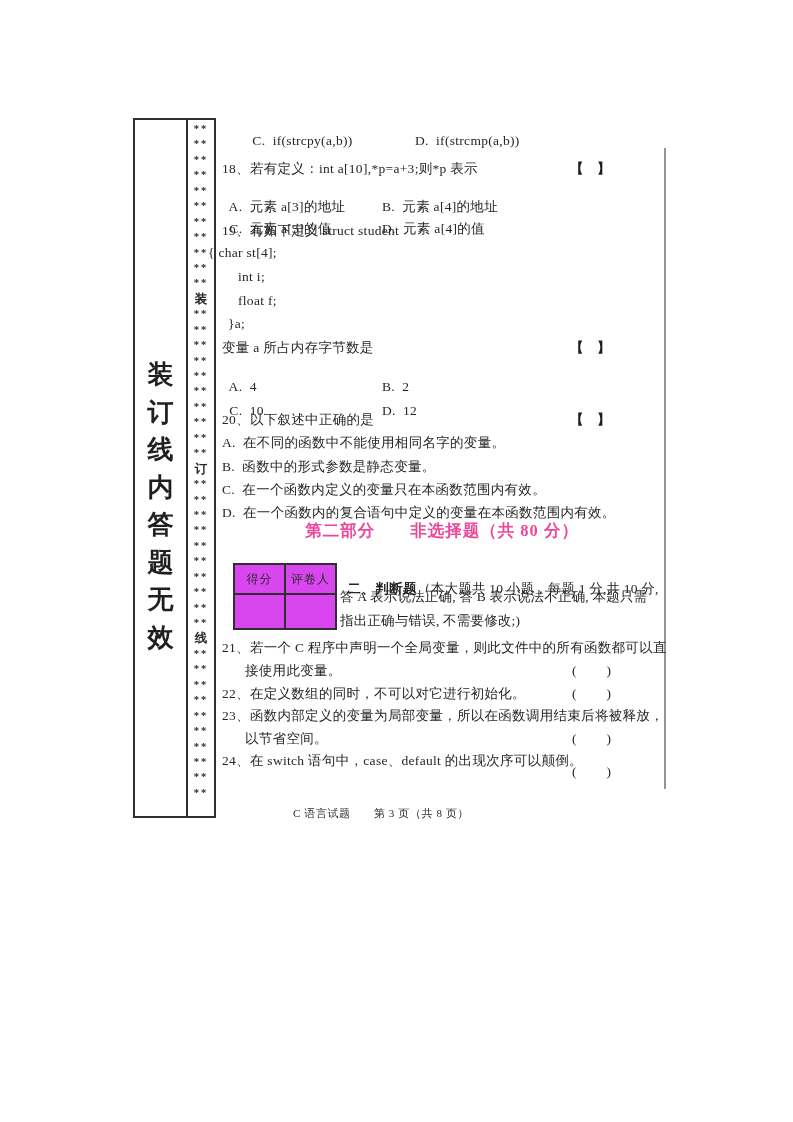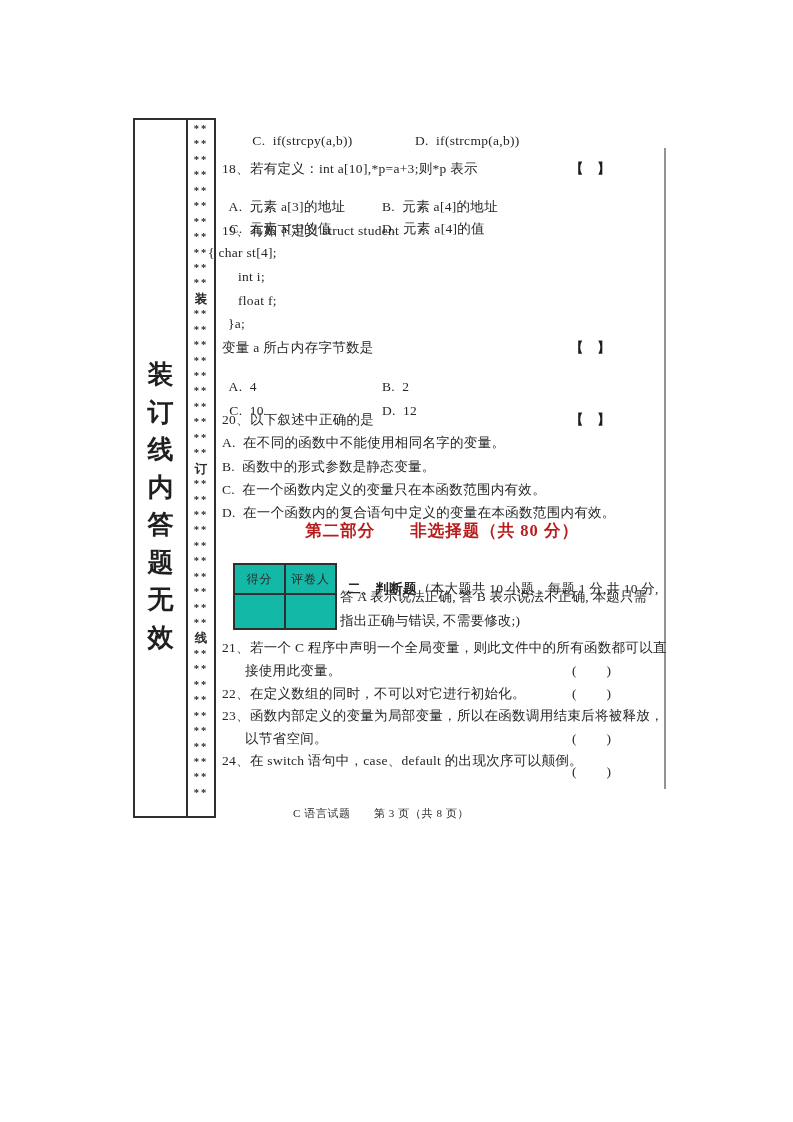--- a/index.html
+++ b/index.html
@@ -24,24 +24,24 @@
   .strip-item.strip-char{font-size:12.5px;letter-spacing:0;line-height:15px;}
   
   .rule-right{position:absolute;left:664px;top:148px;width:2px;height:641px;background:#949494;}
   
   .line{position:absolute;font-size:13.5px;letter-spacing:0.3px;white-space:pre;color:#262626;width:446px;}
   .line .col2{position:absolute;left:160px;top:16px;white-space:pre;}
   .bracket{position:absolute;font-size:13.5px;font-weight:bold;white-space:pre;color:#1d1d1d;}
   .paren{position:absolute;font-size:13.5px;white-space:pre;color:#262626;letter-spacing:1px;}
   .part2-title{
     position:absolute;top:520px;left:222px;width:440px;text-align:center;
-    font-size:16.5px;font-weight:bold;letter-spacing:1px;white-space:pre;color:#b91c1c;
-  }
-  
-  .score-table{position:absolute;left:233px;top:563px;border-collapse:collapse;background:#14b8a6;}
+    font-size:16.5px;font-weight:bold;letter-spacing:1px;white-space:pre;color:#ec4899;
+  }
+  
+  .score-table{position:absolute;left:233px;top:563px;border-collapse:collapse;background:#d946ef;}
   .score-table td{
     border:2px solid #2f2f2f;width:45px;height:28px;text-align:center;
     vertical-align:middle;font-size:12px;padding:0 2px;color:#2a2a2a;letter-spacing:1px;
   }
   .score-table tr.blank td{height:33px;}
   .intro-line{position:absolute;font-size:13.5px;letter-spacing:0.2px;white-space:pre;color:#262626;}
   .intro-line b{font-weight:bold;letter-spacing:0.5px;}
   
   .footer{position:absolute;top:806px;left:293px;font-size:11px;letter-spacing:0.6px;white-space:pre;color:#2a2a2a;}
 </style>

